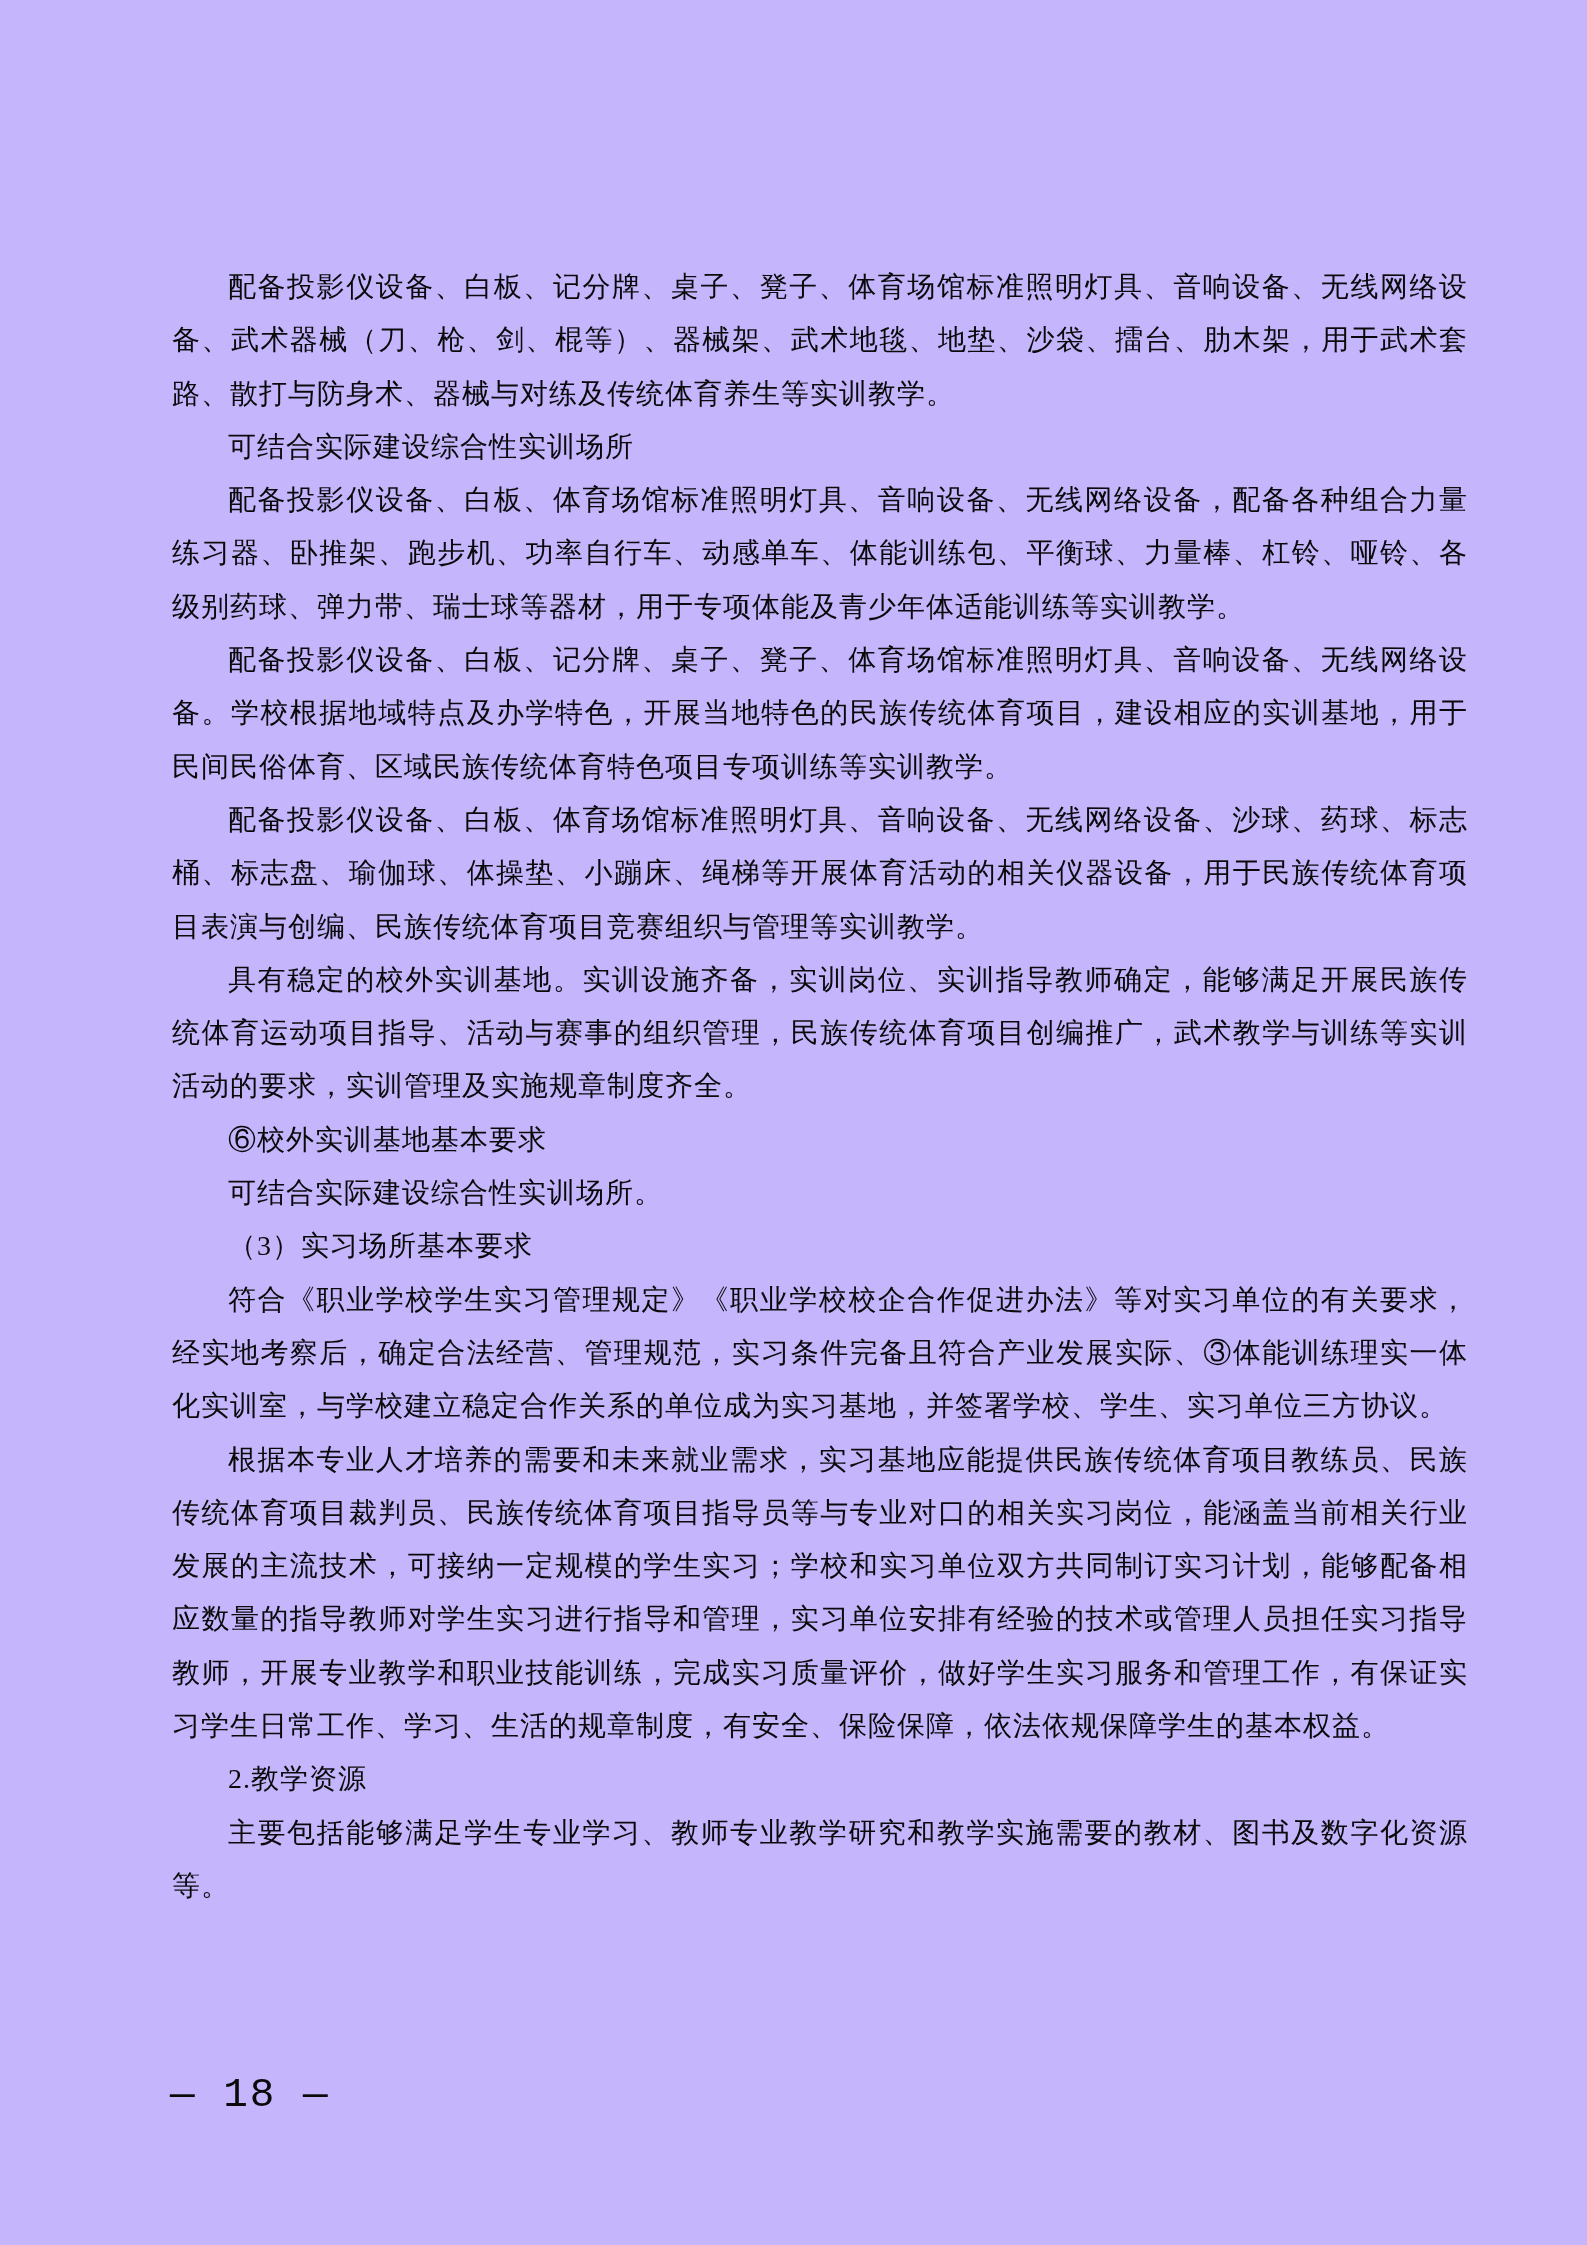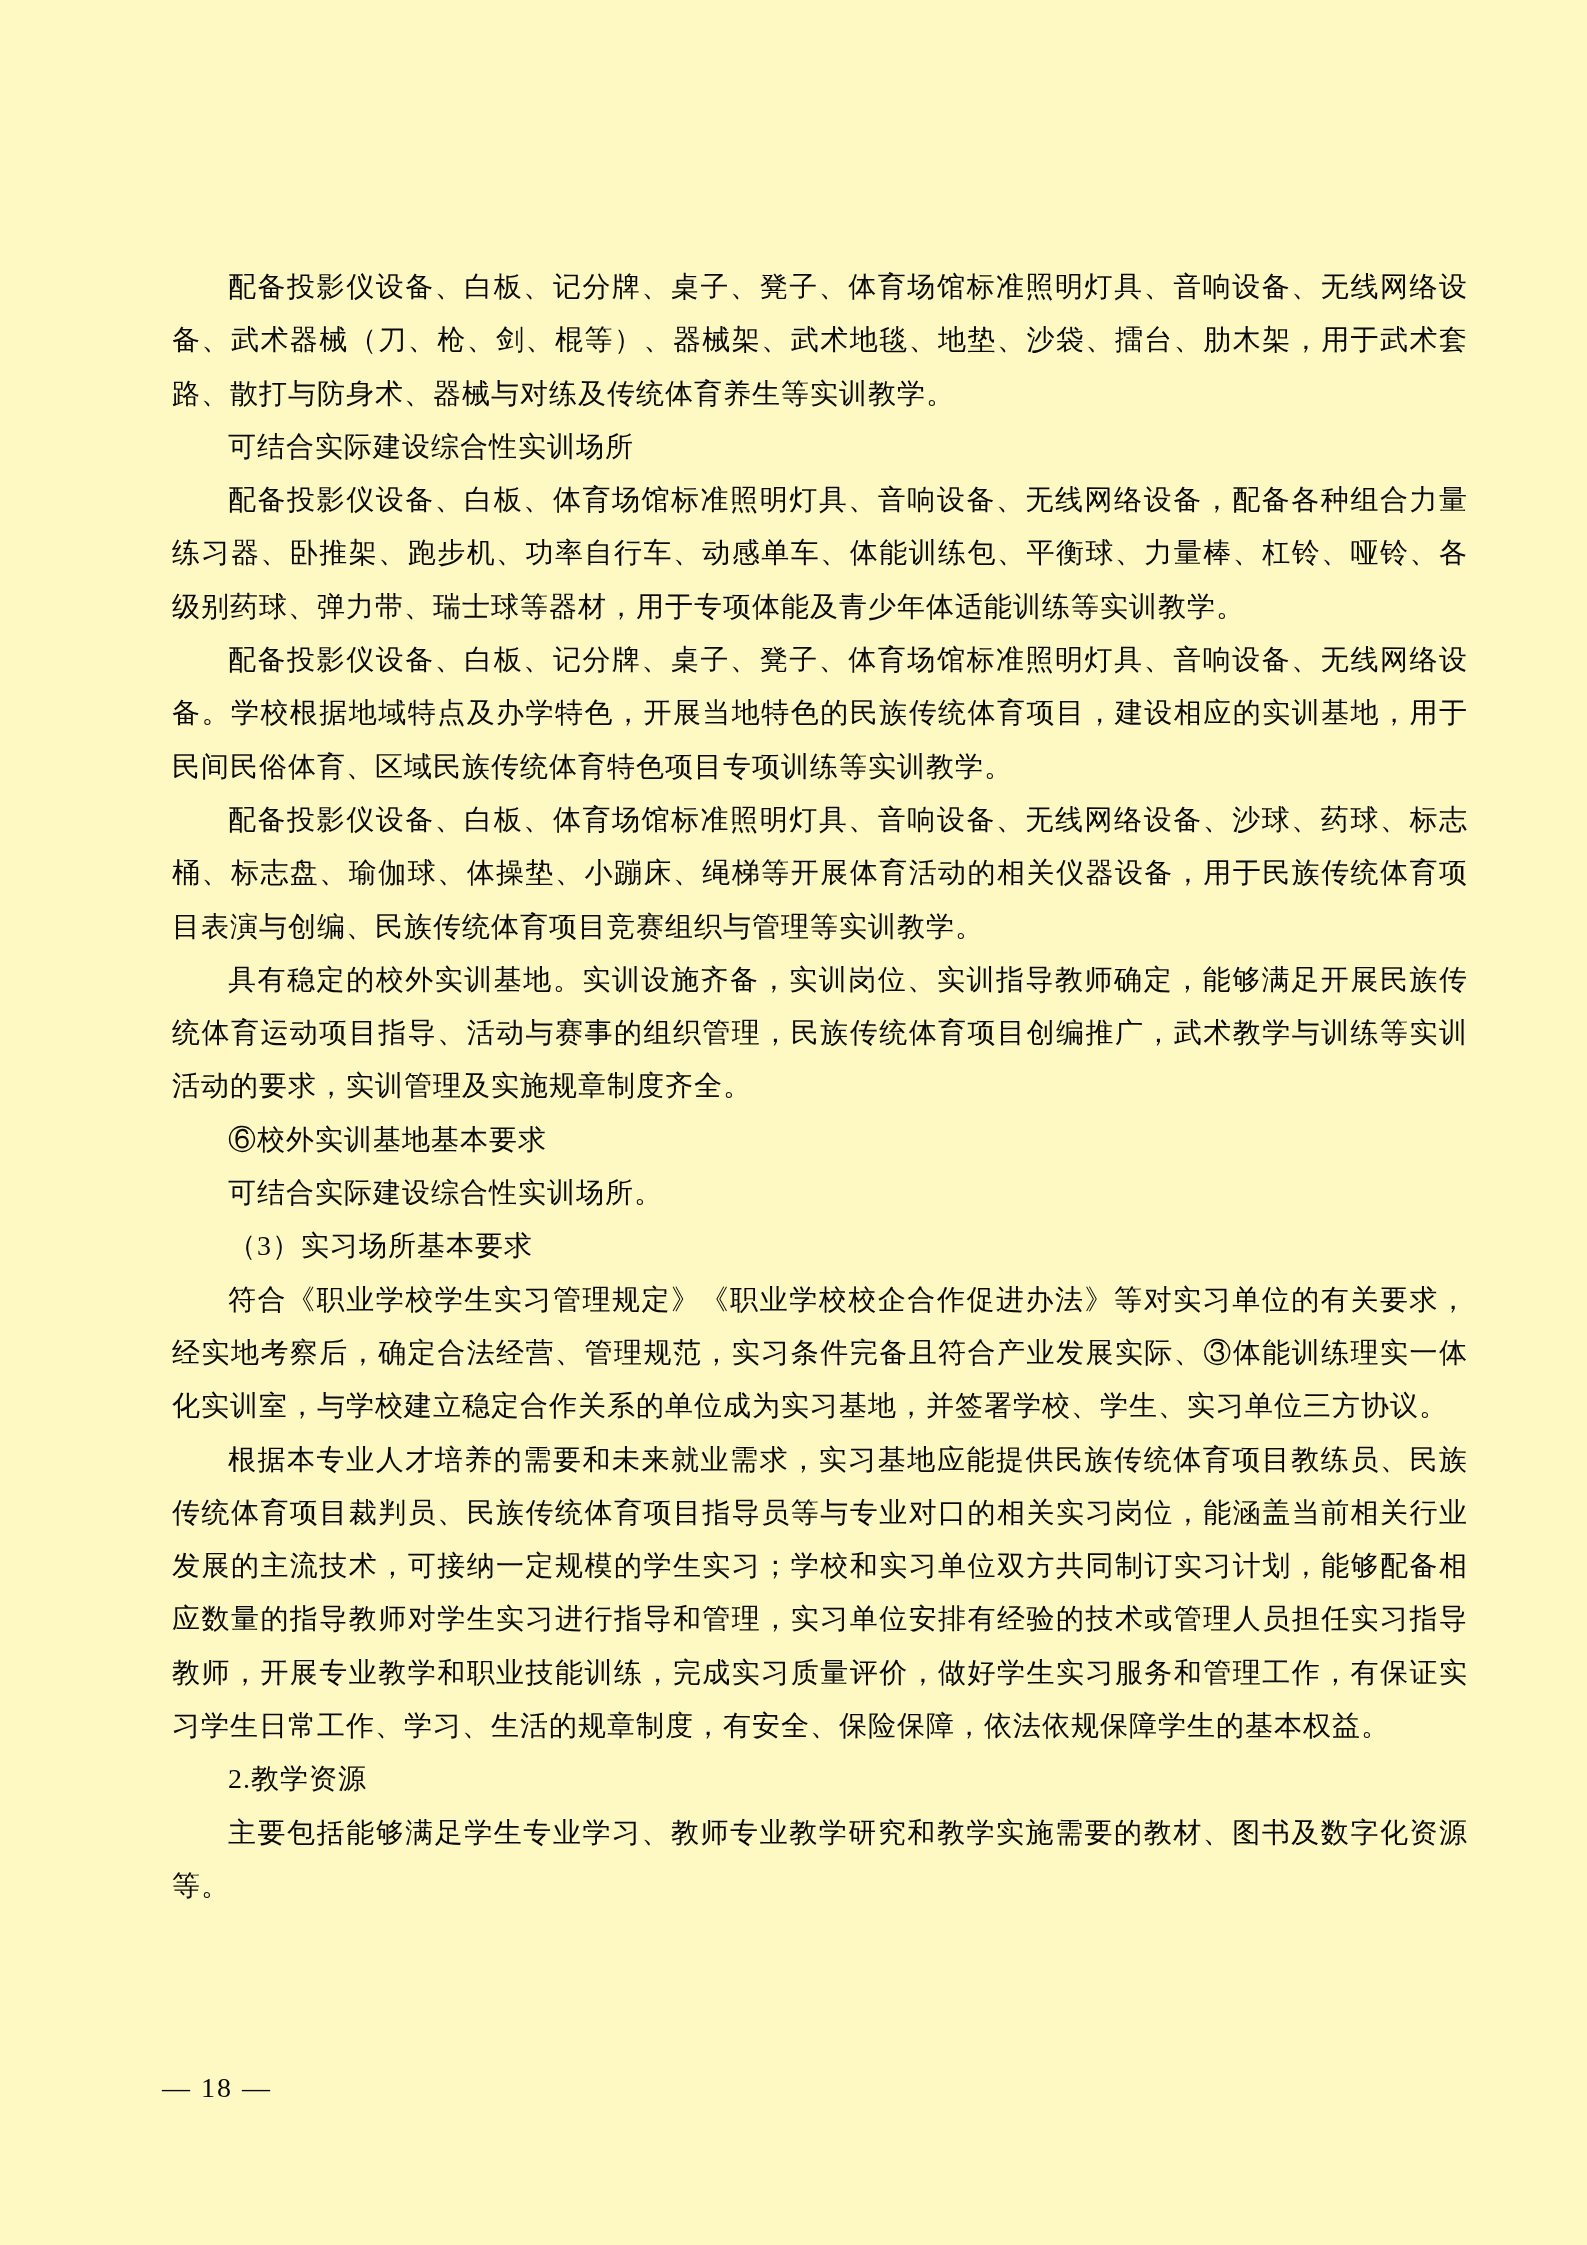--- a/index.html
+++ b/index.html
@@ -4,21 +4,21 @@
 <style>
   html, body {
     margin: 0;
     padding: 0;
     background: #ffffff;
   }
   .page {
     position: relative;
     width: 1587px;
     height: 2245px;
-    background: #fef9c3;
+    background: #c4b5fd;
     color: #000000;
     overflow: hidden;
     font-family: "Liberation Serif", "DejaVu Serif", serif;
   }
   .content {
     position: absolute;
     left: 172px;
     top: 260px;
     width: 1296px;
     font-size: 28px;
@@ -28,25 +28,26 @@
     text-align-last: left;
     color: #0a0a0a;
   }
   .content p {
     margin: 0;
     padding: 0;
     text-indent: 2em;
   }
   .footer {
     position: absolute;
-    left: 162px;
+    left: 170px;
     top: 2072px;
-    font-size: 28px;
+    font-size: 41px;
     letter-spacing: 2px;
     color: #0a0a0a;
+    font-family: Liberation Mono, monospace;
   }
 </style>
 </head>
 <body>
 
 <div class="page">
   <div class="content">
     <p>配备投影仪设备、白板、记分牌、桌子、凳子、体育场馆标准照明灯具、音响设备、无线网络设备、武术器械（刀、枪、剑、棍等）、器械架、武术地毯、地垫、沙袋、擂台、肋木架，用于武术套路、散打与防身术、器械与对练及传统体育养生等实训教学。</p>
     <p>可结合实际建设综合性实训场所</p>
     <p>配备投影仪设备、白板、体育场馆标准照明灯具、音响设备、无线网络设备，配备各种组合力量练习器、卧推架、跑步机、功率自行车、动感单车、体能训练包、平衡球、力量棒、杠铃、哑铃、各级别药球、弹力带、瑞士球等器材，用于专项体能及青少年体适能训练等实训教学。</p>

